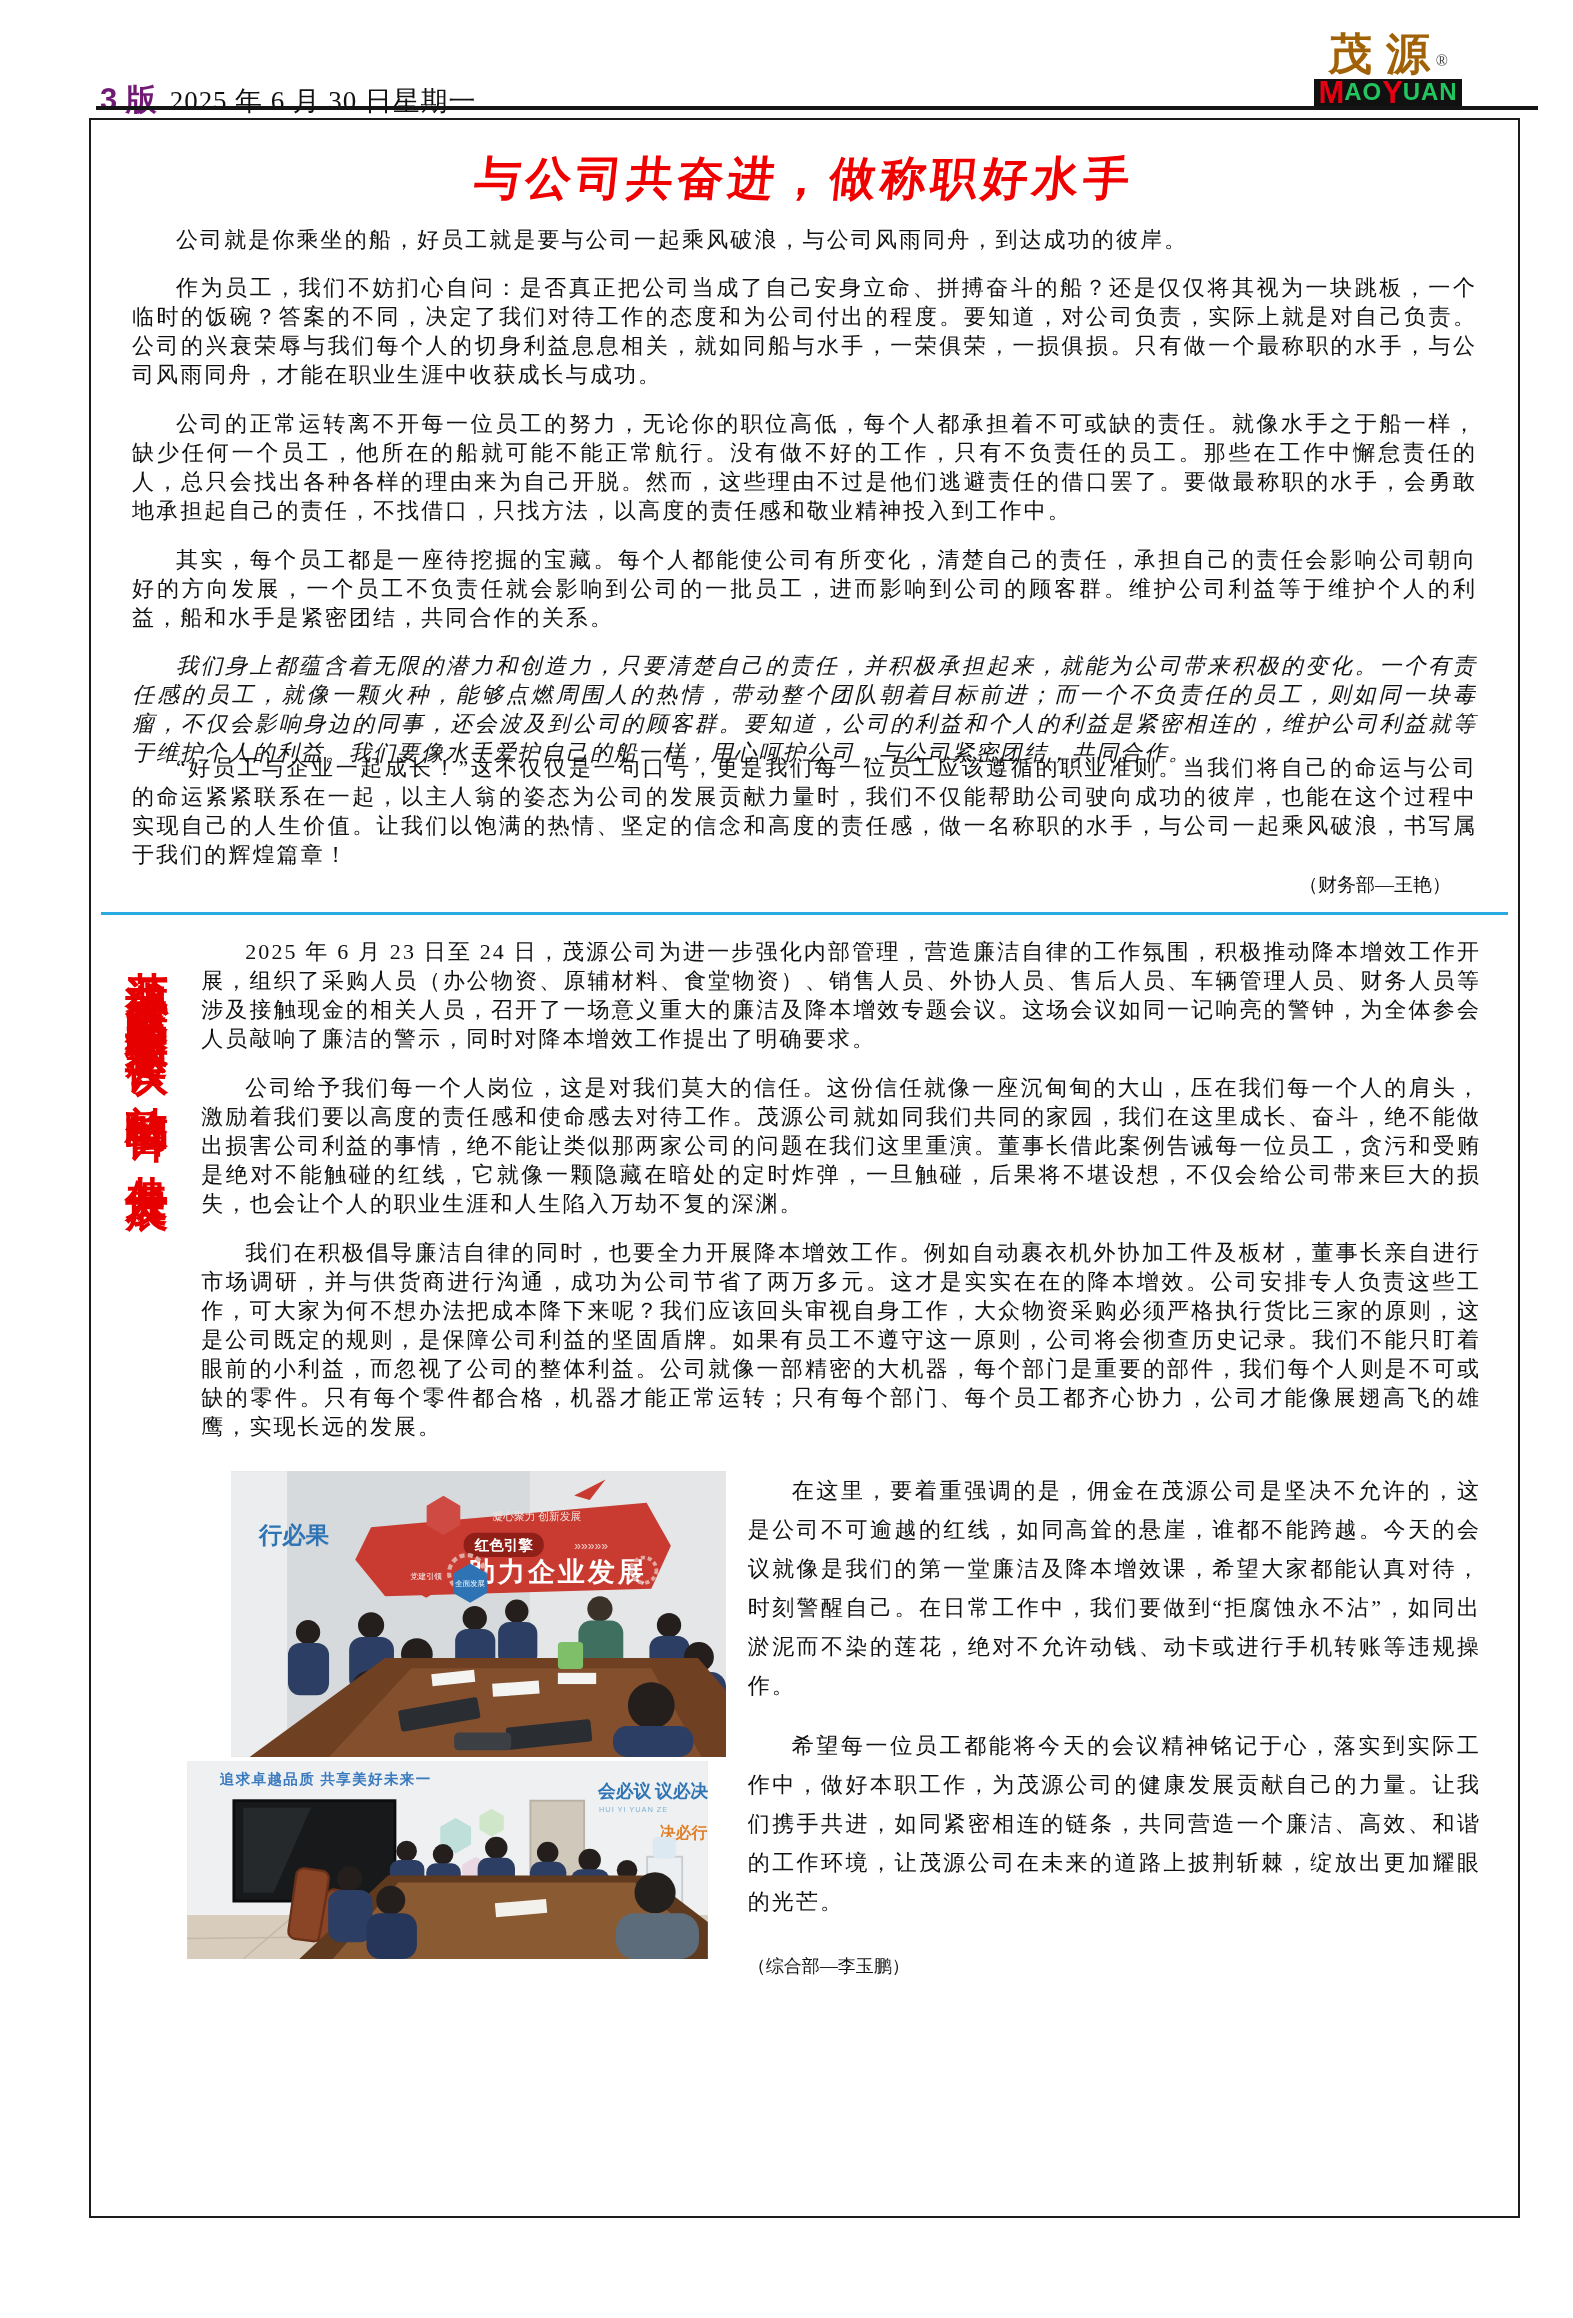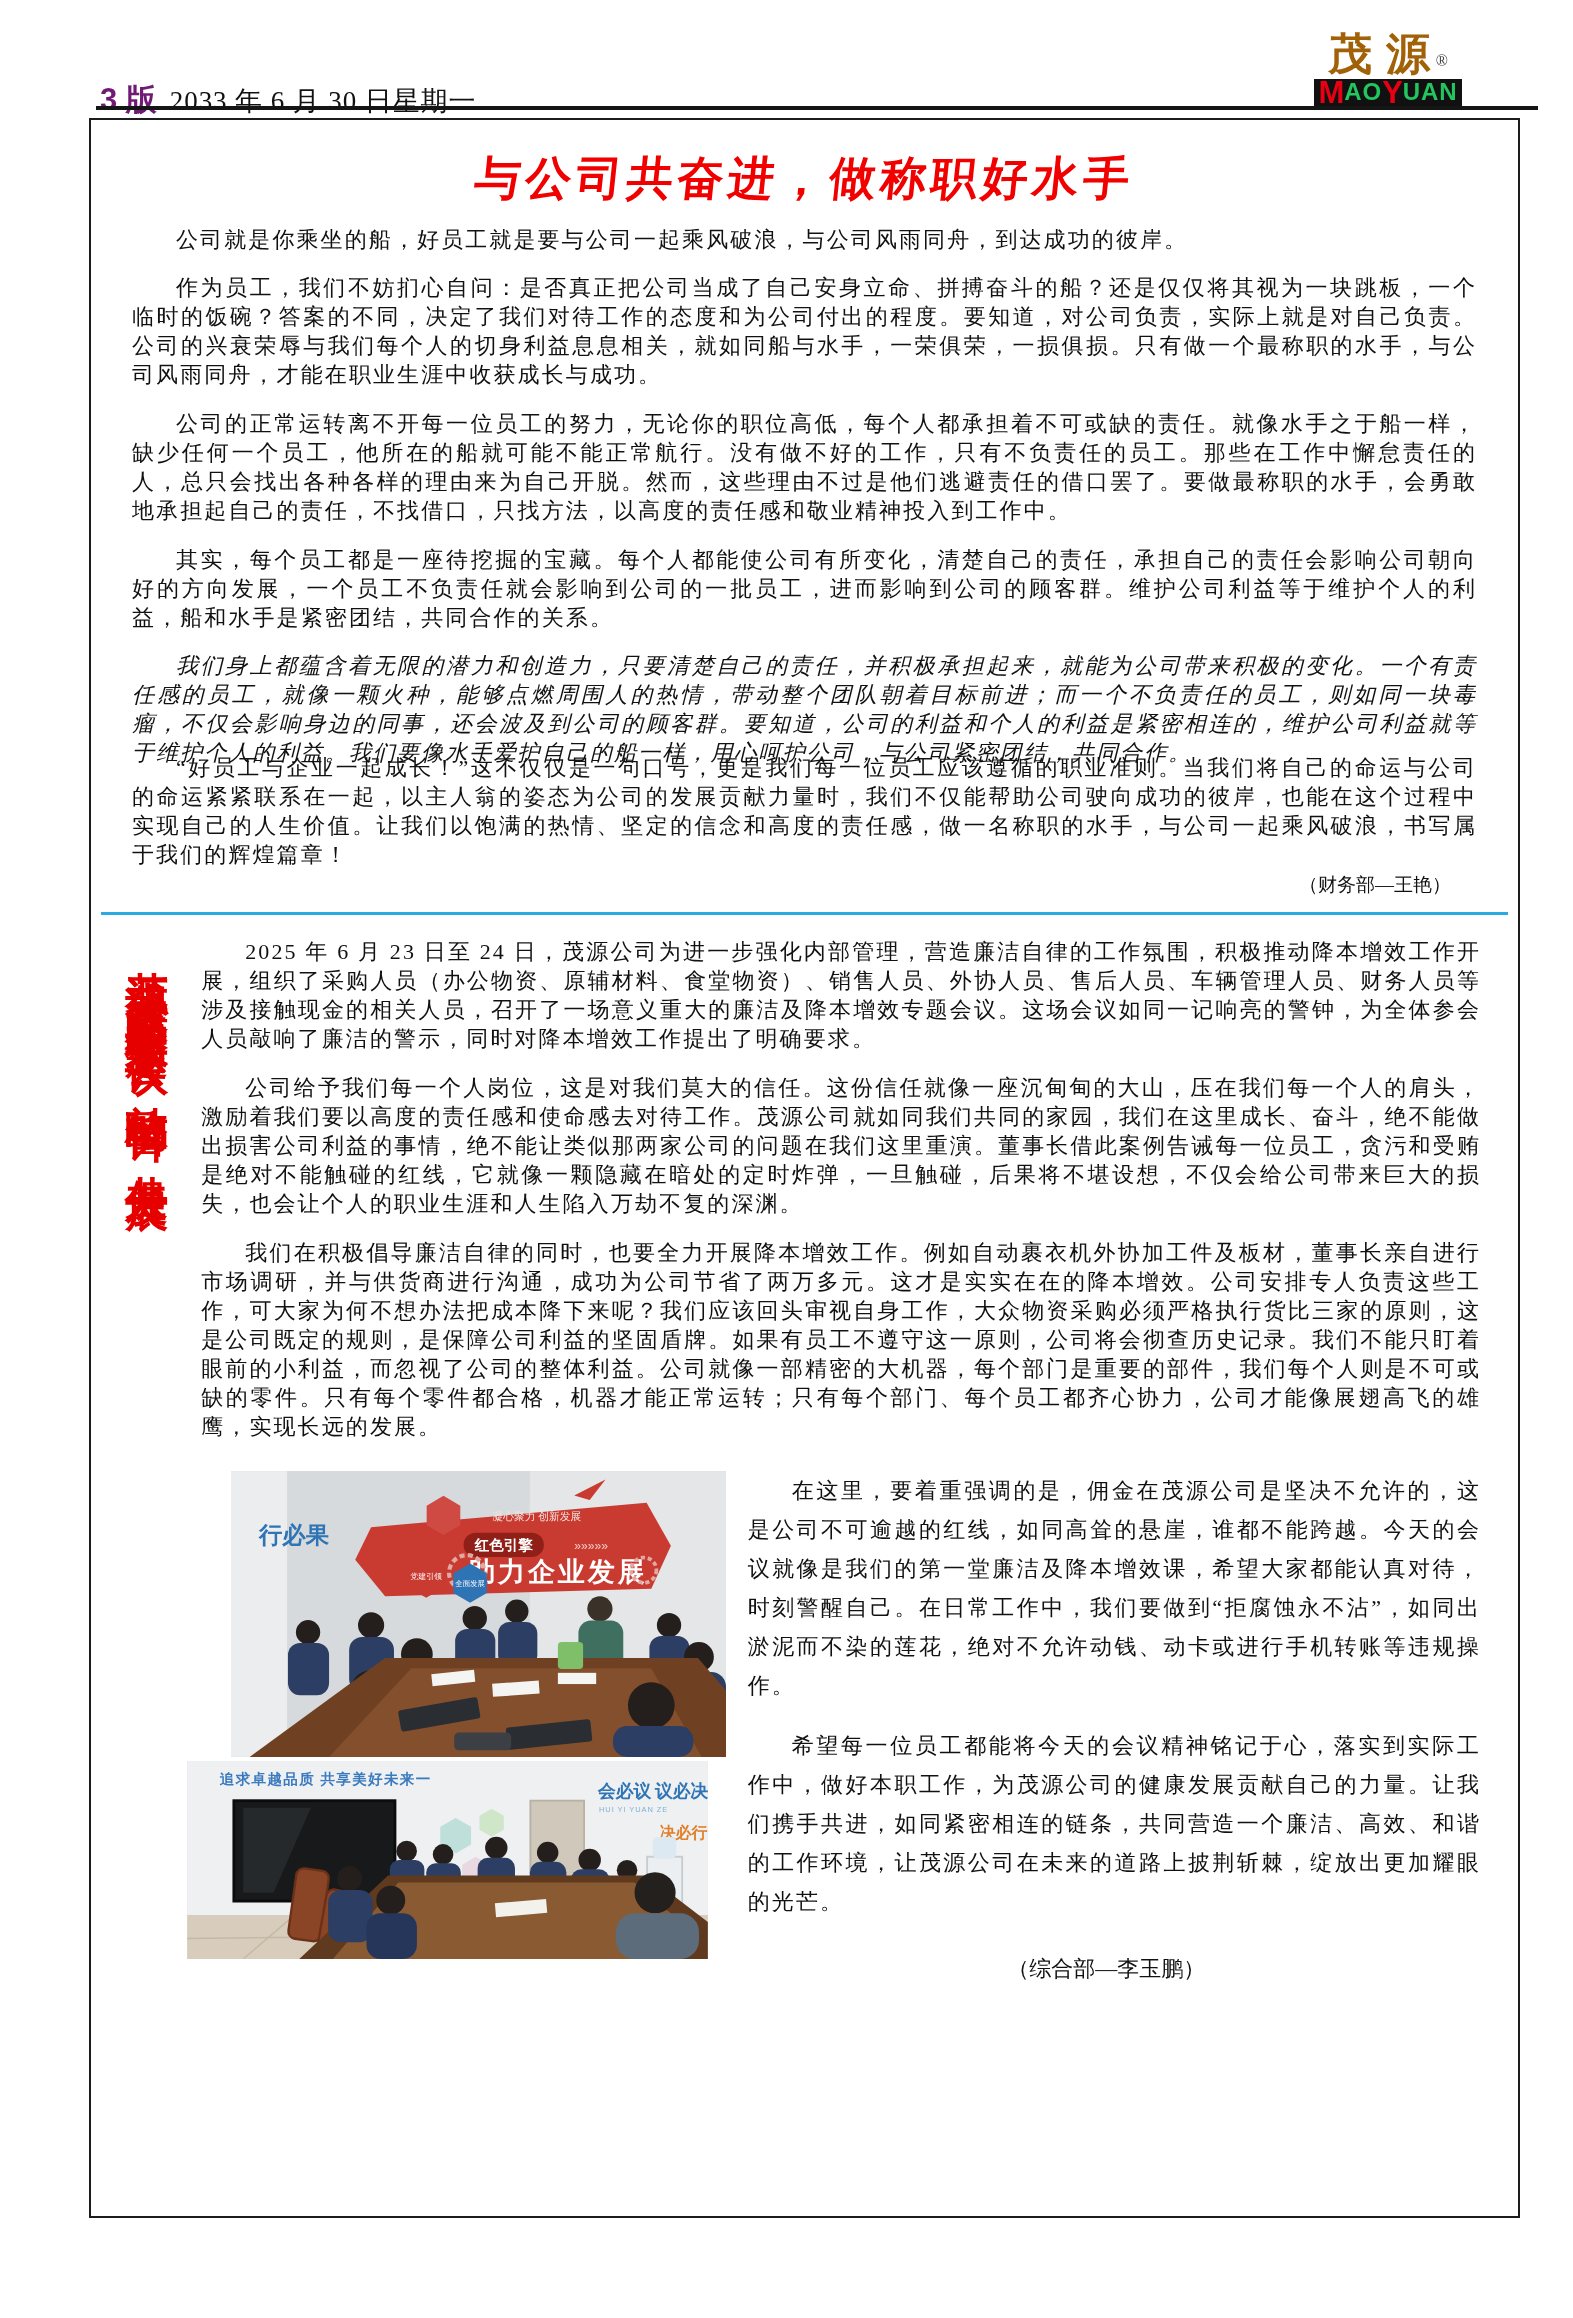--- a/index.html
+++ b/index.html
@@ -54,30 +54,30 @@
     font-size:43px; letter-spacing:5.6px; line-height:1.55;
     height:1234px; width:70px; flex:0 0 70px;
   }
   .a2-main { flex:1; margin-left:21.5px; }
   .photo-row { display:flex; margin-top:30px; }
   .photo-col { flex:0 0 495px; margin-left:30px; }
   .photo { display:block; background:#dcdfe1; }
   .photo2 { margin-left:-44px; margin-top:4.7px; }
   .side-col { flex:1; margin-left:21.5px; }
   .side-col .para { line-height:39px; margin-bottom:21.5px; }
-  .sig2 { text-align:center; font-size:22px; padding-right:16.4px; margin-top:33px; }
+  .sig2 { text-align:left; font-size:18px; padding-right:16.4px; margin-top:33px; }
 
   svg text { font-family:"Liberation Sans","DejaVu Sans",sans-serif; }
 </style>
 </head>
 <body>
 
 <div class="masthead">
   <span class="edition">3 版</span>
-  <span class="dateline">2033 年 6 月 30 日星期一</span>
+  <span class="dateline">2025 年 6 月 30 日星期一</span>
 </div>
 
 <div class="logo">
   <div>
     <span class="logo-cn">茂源</span><span class="logo-reg">®</span>
   </div>
   <div class="logo-bar">
     <span class="logo-m">M</span>
       <span class="logo-w">AO</span>
       <span class="logo-y">Y</span>

